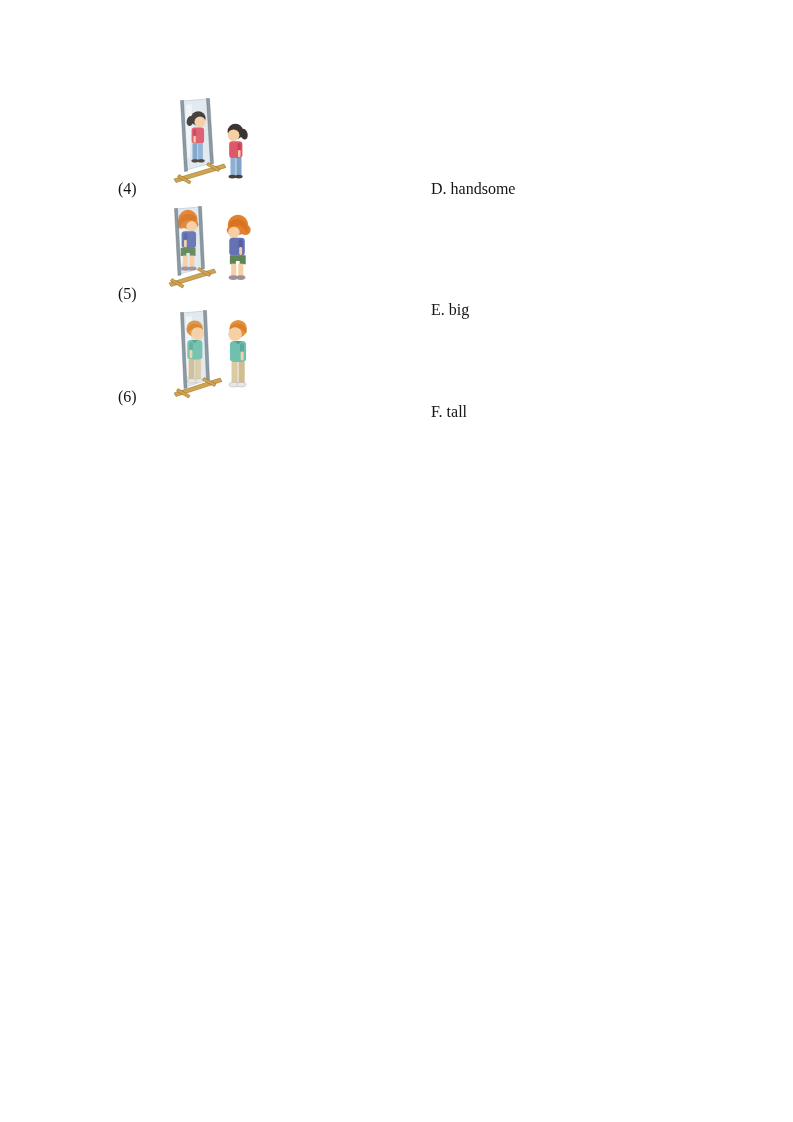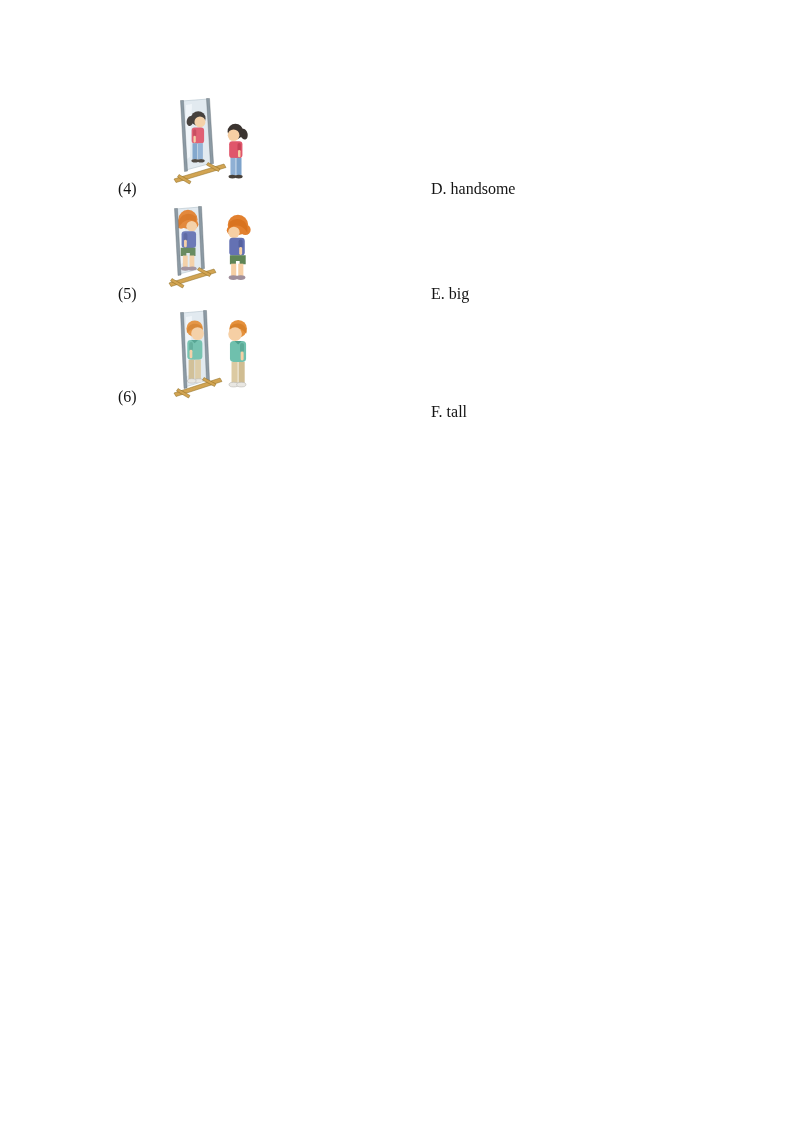--- a/index.html
+++ b/index.html
@@ -117,21 +117,21 @@
         <polygon points="30.5,2.5 33.5,2.5 36.5,64.5 33.5,65"></polygon>
       </g>
       <g stroke="#8a6a20" stroke-width="0.5" fill="#d2a452">
         <polygon points="1,79 46,65 48,68.5 3,82.5"></polygon>
         <polygon points="4,74.5 16,81.5 14.5,84 2.5,77"></polygon>
         <polygon points="31,63.5 43,70 41.5,72.5 29.5,66"></polygon>
       </g>
       <use href="#kidB" transform="translate(56,11) scale(1.55)"></use>
     </svg>
     <div class="item-number" style="top:80px">(5)</div>
-    <div class="option-label" style="top:80px">E. big</div>
+    <div class="option-label" style="top:96px">E. big</div>
   </div>
 
   <div class="item-row" style="top:308px">
     <svg class="illus" style="left:170px;top:0" width="82" height="92" viewBox="0 0 82 92" role="img">
       <defs>
         <clipPath id="glassC">
             <polygon points="12,5 35,3 38,72 15,79"></polygon>
           </clipPath>
         <g id="kidC">
           <circle cx="8.5" cy="6" r="5.7" fill="#e5913c"></circle>

